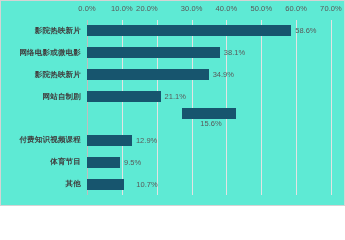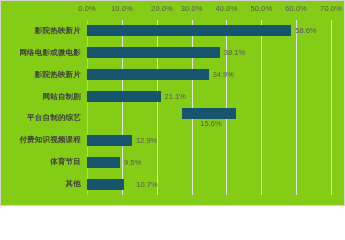--- a/index.html
+++ b/index.html
@@ -13,21 +13,21 @@
     font-family: "Liberation Sans", "DejaVu Sans", sans-serif;
     overflow: hidden;
   }
 
   #chart-frame {
     position: relative;
     box-sizing: border-box;
     width: 345px;
     height: 206px;
     border: 1px solid #d4d4d4;
-    background: #84cc16;
+    background: #5eead4;
   }
 
   
   
   #plot-area {
     position: absolute;
     left: 86px;
     top: 19px;
     width: 244px;   
     height: 175px;
@@ -115,34 +115,33 @@
   }
 </style>
 </head>
 <body>
 
 <div id="chart-frame">
 
   <div id="x-axis-labels">
       <span class="x-tick-label" style="left: 86px;">0.0%</span>
       <span class="x-tick-label" style="left: 120.857px;">10.0%</span>
-      <span class="x-tick-label" style="left: 140px; padding-left: 42px;">20.0%</span>
+      <span class="x-tick-label" style="left: 146px;">20.0%</span>
       <span class="x-tick-label" style="left: 190.571px;">30.0%</span>
       <span class="x-tick-label" style="left: 225.429px;">40.0%</span>
       <span class="x-tick-label" style="left: 260.286px;">50.0%</span>
       <span class="x-tick-label" style="left: 295.143px;">60.0%</span>
       <span class="x-tick-label" style="left: 330px;">70.0%</span>
     </div>
 
   <div id="category-labels">
       <div class="cat-label" style="top: 0px;">影院热映新片</div>
       <div class="cat-label" style="top: 21.875px;">网络电影或微电影</div>
       <div class="cat-label" style="top: 43.75px;">影院热映新片</div>
       <div class="cat-label" style="top: 65.625px;">网站自制剧</div>
-      <div class="cat-label" style="top: 87.5px;">平台自制的综艺</div>
       <div class="cat-label" style="top: 109.375px;">付费知识视频课程</div>
       <div class="cat-label" style="top: 131.25px;">体育节目</div>
       <div class="cat-label" style="top: 153.125px;">其他</div>
     </div>
 
   <div id="plot-area">
     <div id="gridlines-layer">
         <div class="gridline axis-zero" style="left: 0px;"></div>
         <div class="gridline" style="left: 34.8571px;"></div>
         <div class="gridline" style="left: 69.7143px;"></div>

